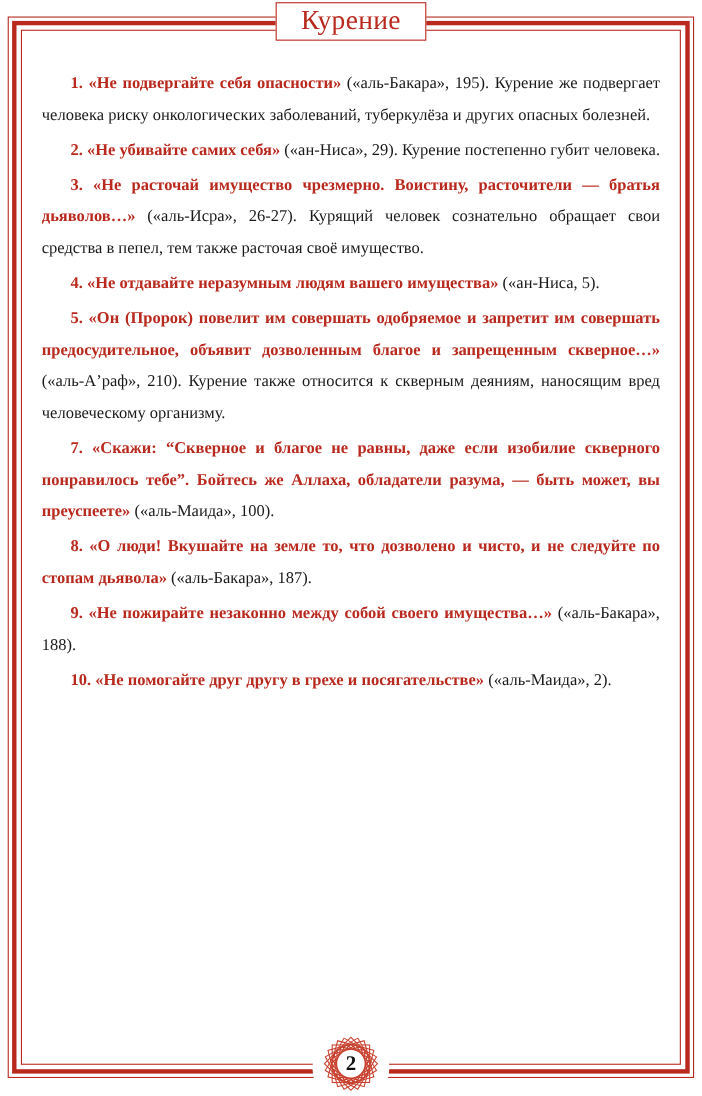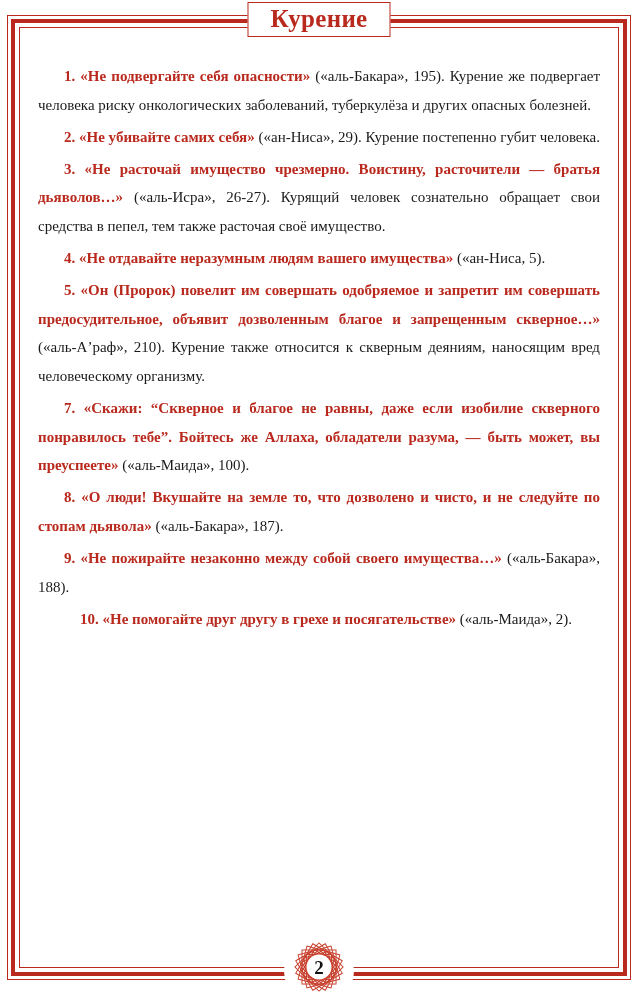--- a/index.html
+++ b/index.html
@@ -55,21 +55,21 @@
     top: 2px;
     transform: translateX(-50%);
     background: #ffffff;
     border: 1.6px solid #b9291d;
     padding: 3px 22px 5px 22px;
     z-index: 5;
     line-height: 1;
   }
   .title-text {
     font-family: "Liberation Serif", "DejaVu Serif", serif;
-    font-weight: bold;
+    font-weight: normal;
     font-size: 25px;
     color: #b9291d;
     letter-spacing: 0.3px;
     white-space: nowrap;
   }
 
   
   .content {
     position: absolute;
     left: 38px;
@@ -81,21 +81,21 @@
     margin: 0 0 3.5px 0;
     padding: 0;
     font-size: 15px;
     line-height: 28.6px;
     color: #1a1a1a;
     text-align: justify;
     text-indent: 26px;
     text-justify: inter-word;
     hyphens: none;
   }
-  p.para:last-child { margin-bottom: 0; margin-left: 16px; }
+  p.para:last-child { margin-bottom: 0; }
 
   .q {
     color: #b9291d;
     font-weight: bold;
   }
 
   
   .footer {
     position: absolute;
     left: 0;

